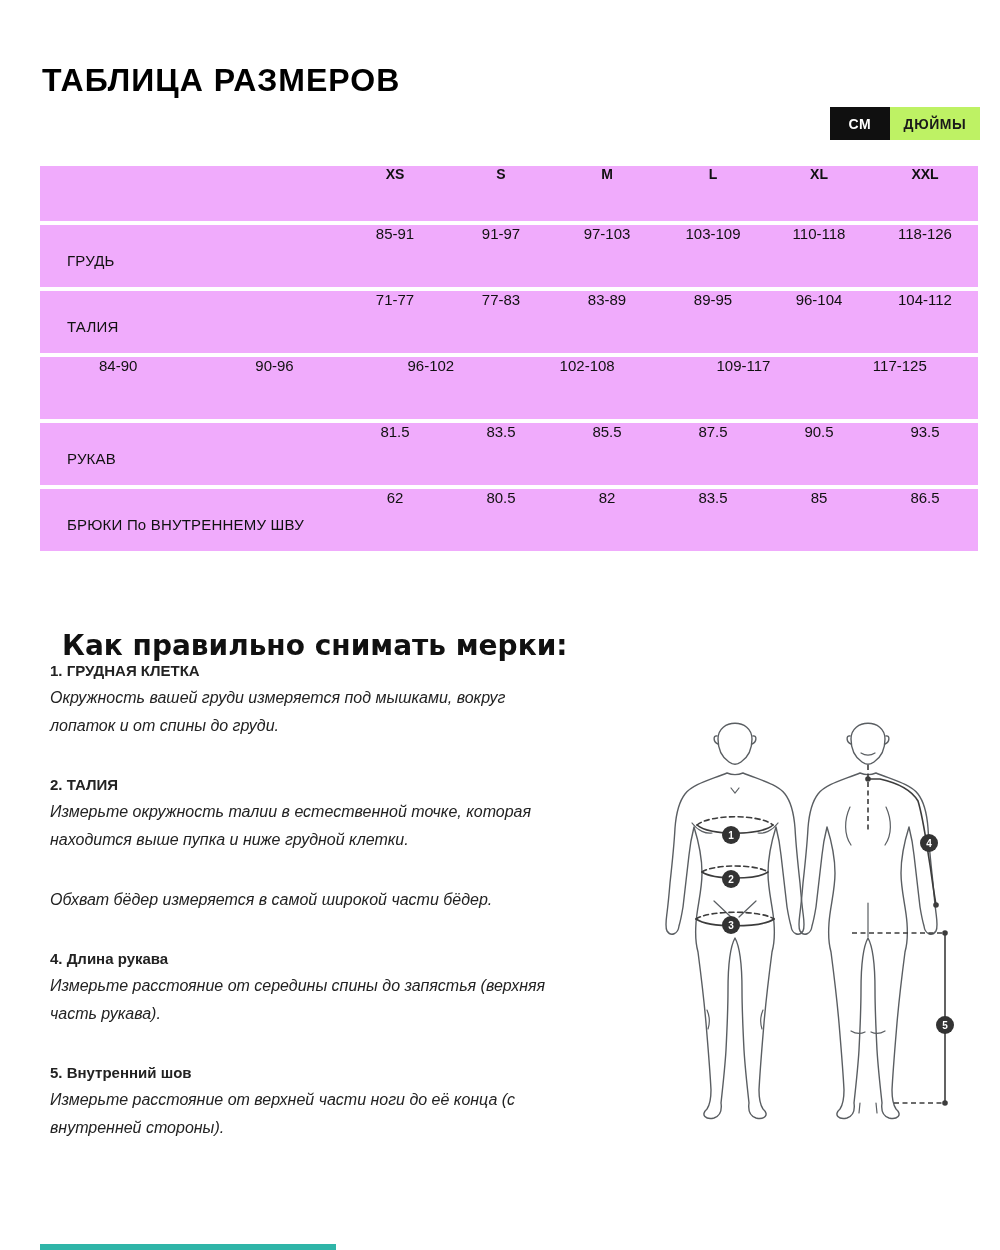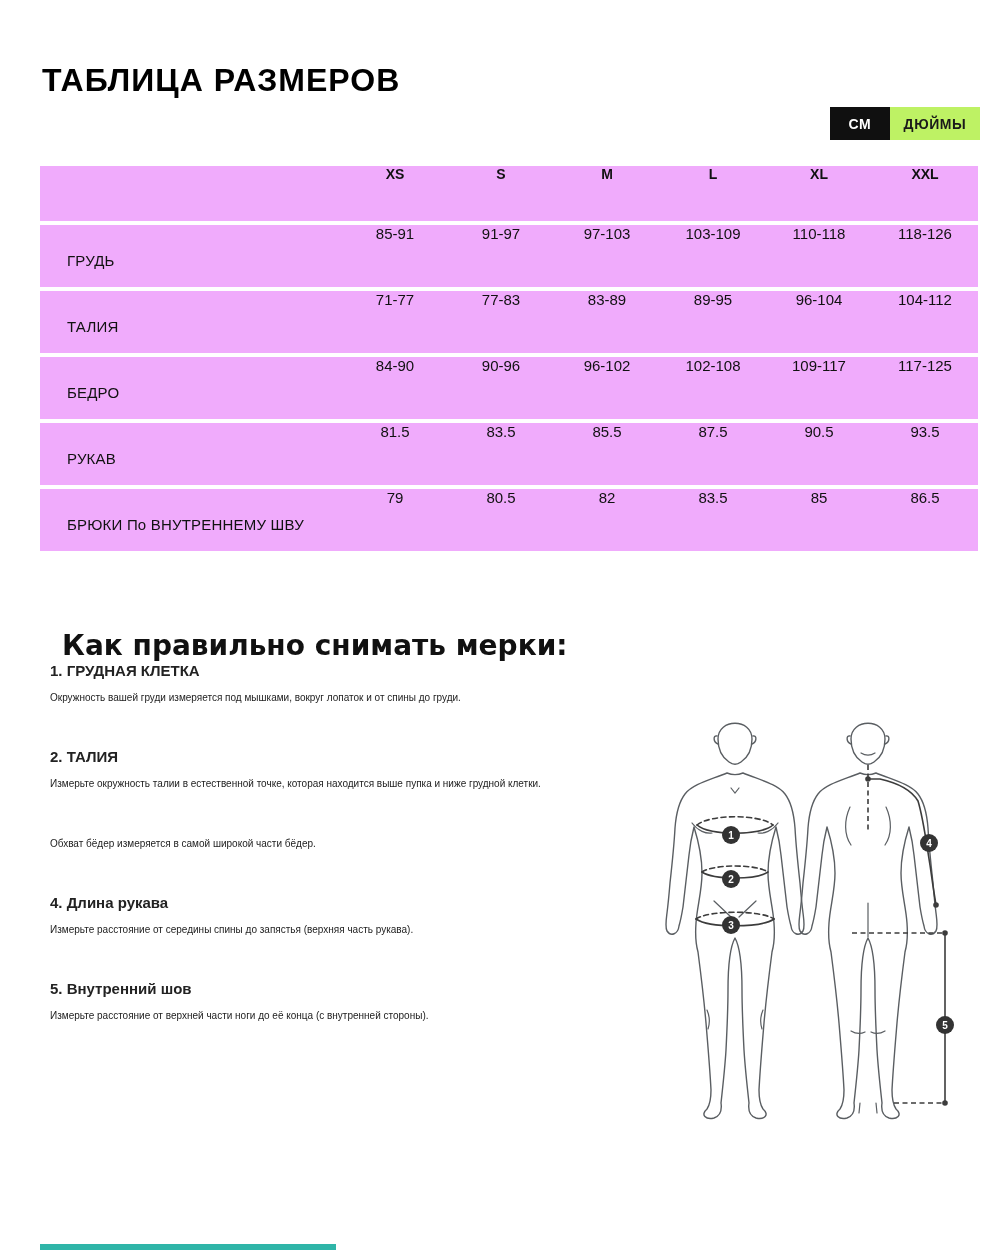--- a/index.html
+++ b/index.html
@@ -23,21 +23,21 @@
            letter-spacing:.2px;color:#111;margin-top:27px;}
   .t-cell{flex:1;text-align:center;font-size:15px;color:#111;}
   .t-row.head .t-cell{font-weight:700;font-size:14px;}
 
   .guide-heading{position:absolute;left:62px;top:629px;margin:0;
                  font-family:"DejaVu Sans",sans-serif;font-size:28px;font-weight:700;color:#111;}
 
   .steps{position:absolute;left:50px;top:658px;width:505px;text-align:left;}
   .step{margin-bottom:32px;}
   .step-title{font-size:15px;font-weight:700;line-height:26px;color:#222;}
-  .step-text{font-size:10px;line-height:28px;color:#222;}
+  .step-text{font-size:16px;line-height:28px;color:#222;font-style:italic;}
 
   .diagram{position:absolute;left:630px;top:695px;width:360px;height:430px;}
   .diagram svg{display:block;}
 
   .cta-edge{position:absolute;left:40px;top:1244px;width:296px;height:6px;background:#2fb5a8;
             border:none;padding:0;}
 </style>
 </head>
 <body>
 
@@ -74,40 +74,39 @@
       <div class="t-row">
         <div class="t-label">ТАЛИЯ</div>
         <div class="t-cell">71-77</div>
         <div class="t-cell">77-83</div>
         <div class="t-cell">83-89</div>
         <div class="t-cell">89-95</div>
         <div class="t-cell">96-104</div>
         <div class="t-cell">104-112</div>
       </div>
       <div class="t-row">
-        <div class="t-label">БЕДРО</div>
         <div class="t-cell">84-90</div>
         <div class="t-cell">90-96</div>
         <div class="t-cell">96-102</div>
         <div class="t-cell">102-108</div>
         <div class="t-cell">109-117</div>
         <div class="t-cell">117-125</div>
       </div>
       <div class="t-row">
         <div class="t-label">РУКАВ</div>
         <div class="t-cell">81.5</div>
         <div class="t-cell">83.5</div>
         <div class="t-cell">85.5</div>
         <div class="t-cell">87.5</div>
         <div class="t-cell">90.5</div>
         <div class="t-cell">93.5</div>
       </div>
       <div class="t-row">
         <div class="t-label">БРЮКИ По ВНУТРЕННЕМУ ШВУ</div>
-        <div class="t-cell">79</div>
+        <div class="t-cell">62</div>
         <div class="t-cell">80.5</div>
         <div class="t-cell">82</div>
         <div class="t-cell">83.5</div>
         <div class="t-cell">85</div>
         <div class="t-cell">86.5</div>
       </div>
     </div>
 
   <h2 class="guide-heading">Как правильно снимать мерки:</h2>
 

